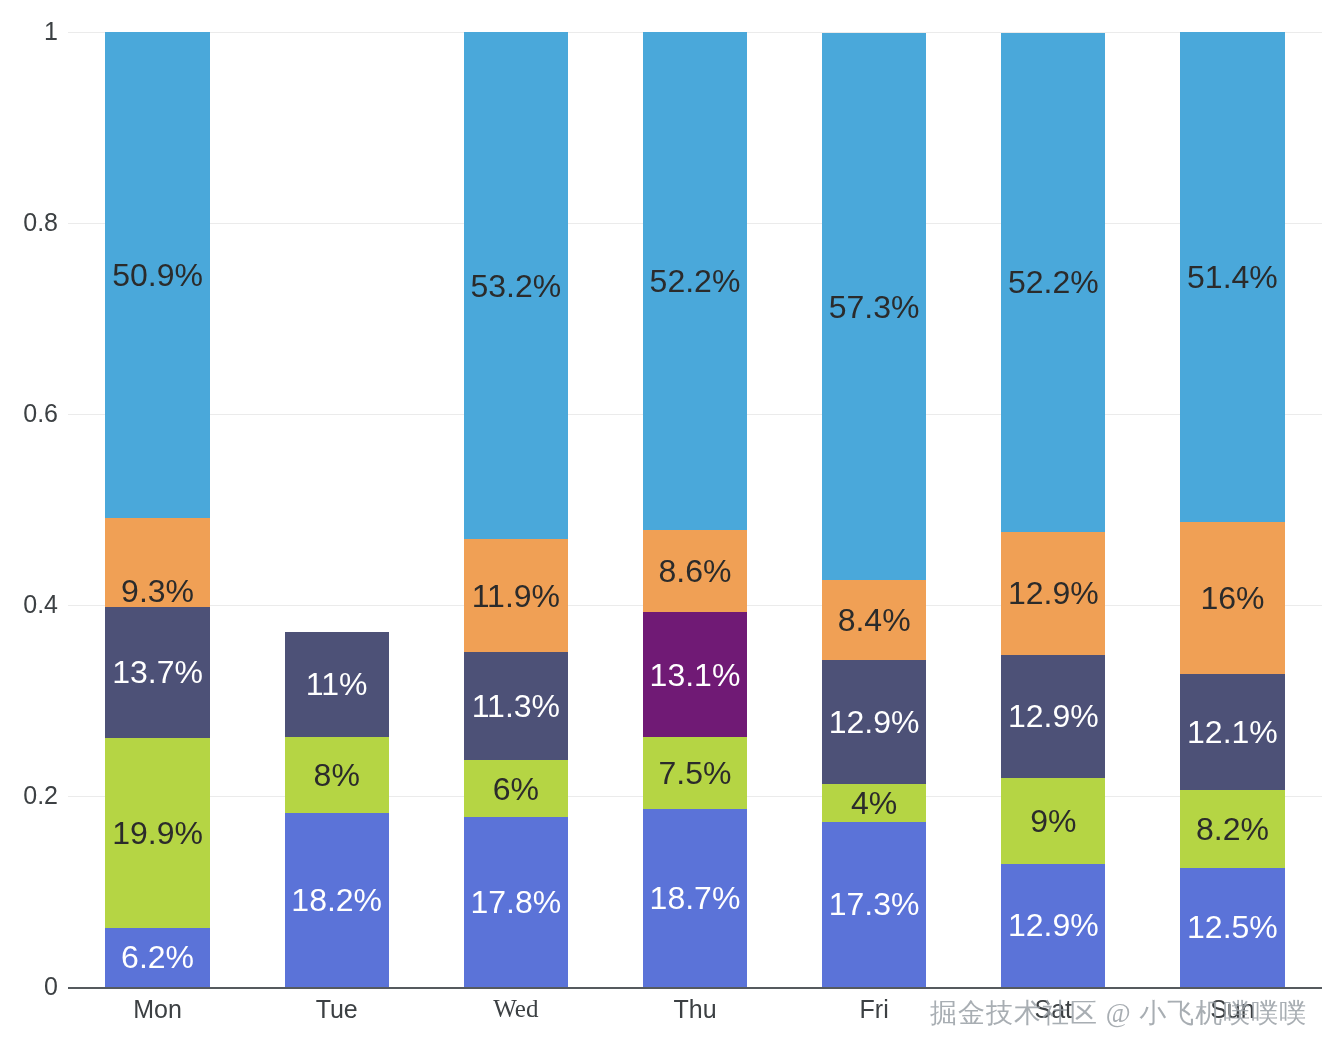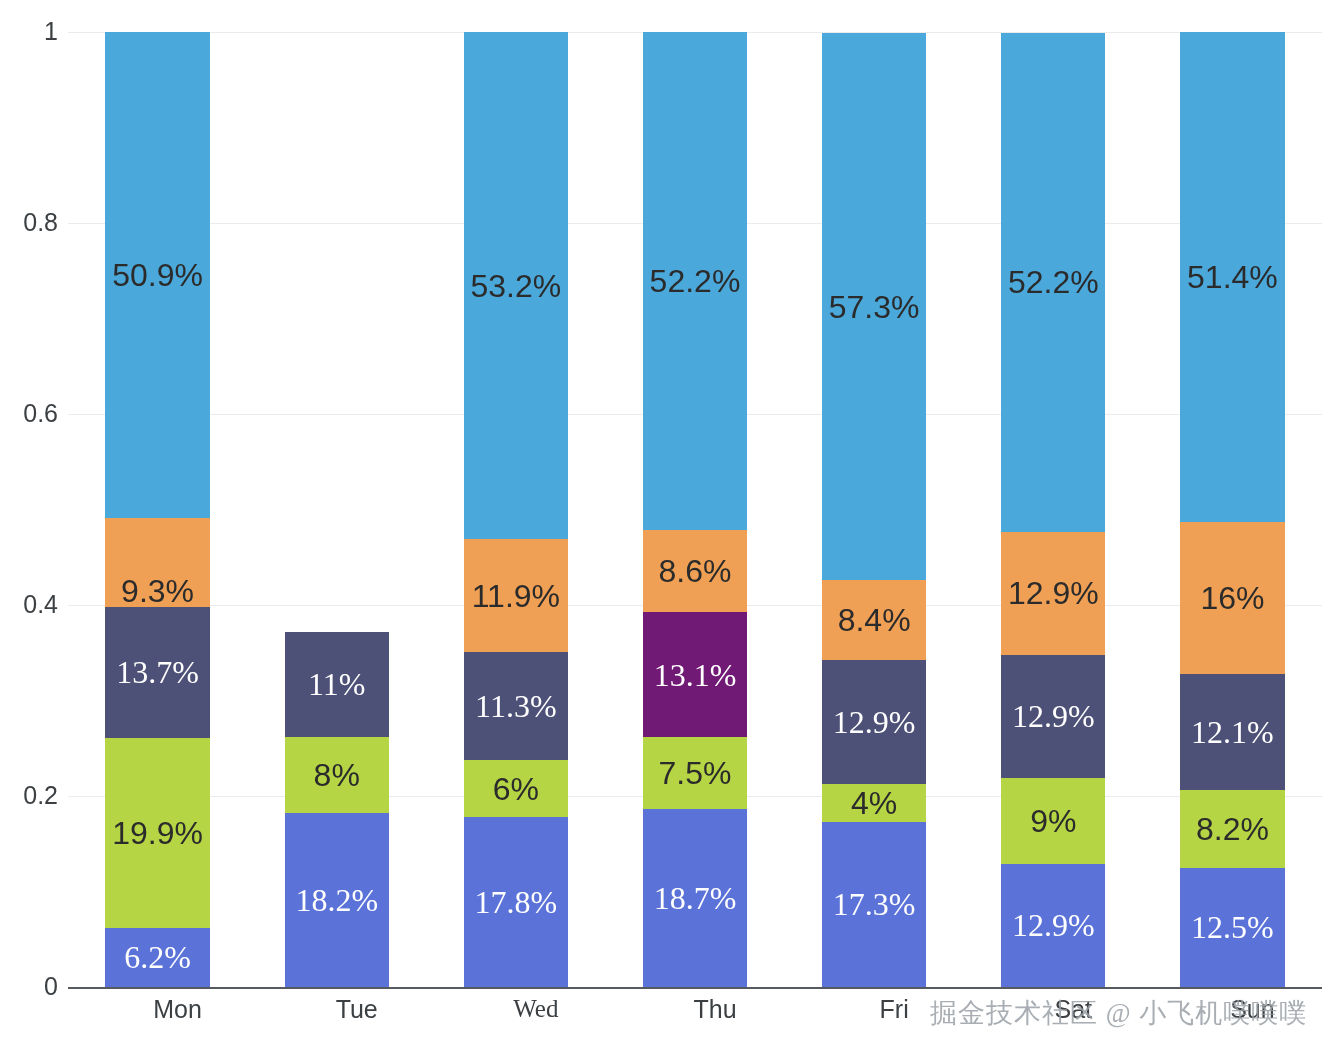--- a/index.html
+++ b/index.html
@@ -88,39 +88,38 @@
     justify-content: center;
     box-sizing: border-box;
     overflow: visible;
   }
   .seg-label {
     font-size: 32px;
     white-space: nowrap;
     line-height: 1;
   }
   .seg-label.dark  { color: #2b2b2b; }
-  .seg-label.light { color: #ffffff; font-family: Liberation Serif, serif; }
+  .seg-label.light { color: #ffffff; }
 
   
   .x-axis {
     position: absolute;
     left: 68px;
     top: 995px;
     width: 1254px;
     height: 50px;
   }
   .x-tick-label {
     position: absolute;
     top: 0;
     font-size: 25px;
     color: #3c4043;
     text-align: center;
     white-space: nowrap;
     transform: translateX(-50%);
-    margin-left: 20px;
   }
 
   
   .watermark {
     position: absolute;
     left: 930px;
     top: 995px;
     font-size: 27px;
     color: #9aa0a6;
     opacity: 0.85;

